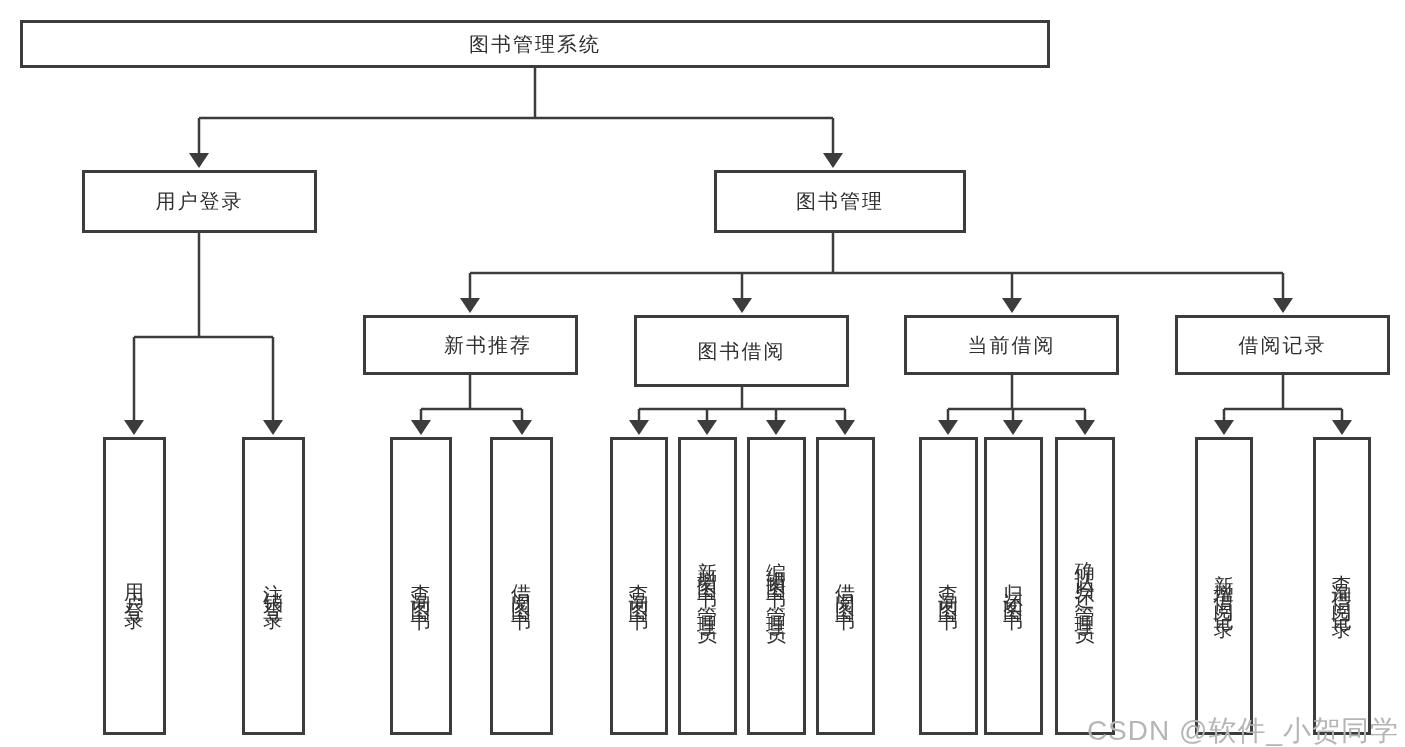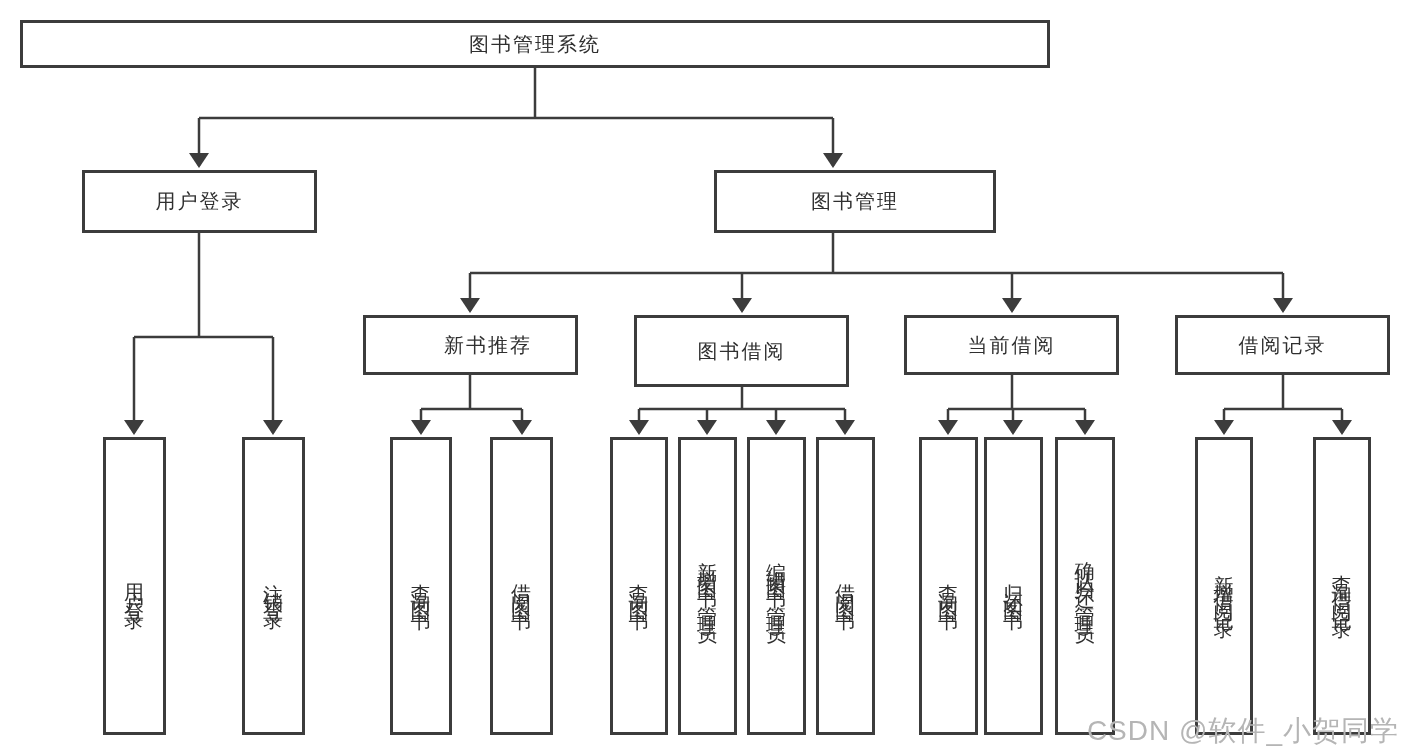--- a/index.html
+++ b/index.html
@@ -34,21 +34,21 @@
     letter-spacing: 9px;
     line-height: 1;
     font-size: 20px;
     color: #2f2f2f;
     white-space: nowrap;
   }
   
   .n-root   { left: 20px;   top: 20px;  width: 1030px; height: 48px; text-align: center; }
   
   .n-login  { left: 82px;   top: 170px; width: 235px;  height: 63px; }
-  .n-mgmt   { left: 714px;  top: 170px; width: 282px;  height: 63px; }
+  .n-mgmt   { left: 714px;  top: 170px; width: 252px;  height: 63px; }
   
   .n-rec    { left: 363px;  top: 315px; width: 215px;  height: 60px; padding-left: 35px; }
   .n-borrow { left: 634px;  top: 315px; width: 215px;  height: 72px; }
   .n-cur    { left: 904px;  top: 315px; width: 215px;  height: 60px; }
   .n-rec2   { left: 1175px; top: 315px; width: 215px;  height: 60px; }
   
   .leaf { top: 437px; height: 298px; }
   .l1  { left: 103px;  width: 63px; }
   .l2  { left: 242px;  width: 63px; }
   .l3  { left: 390px;  width: 62px; }

